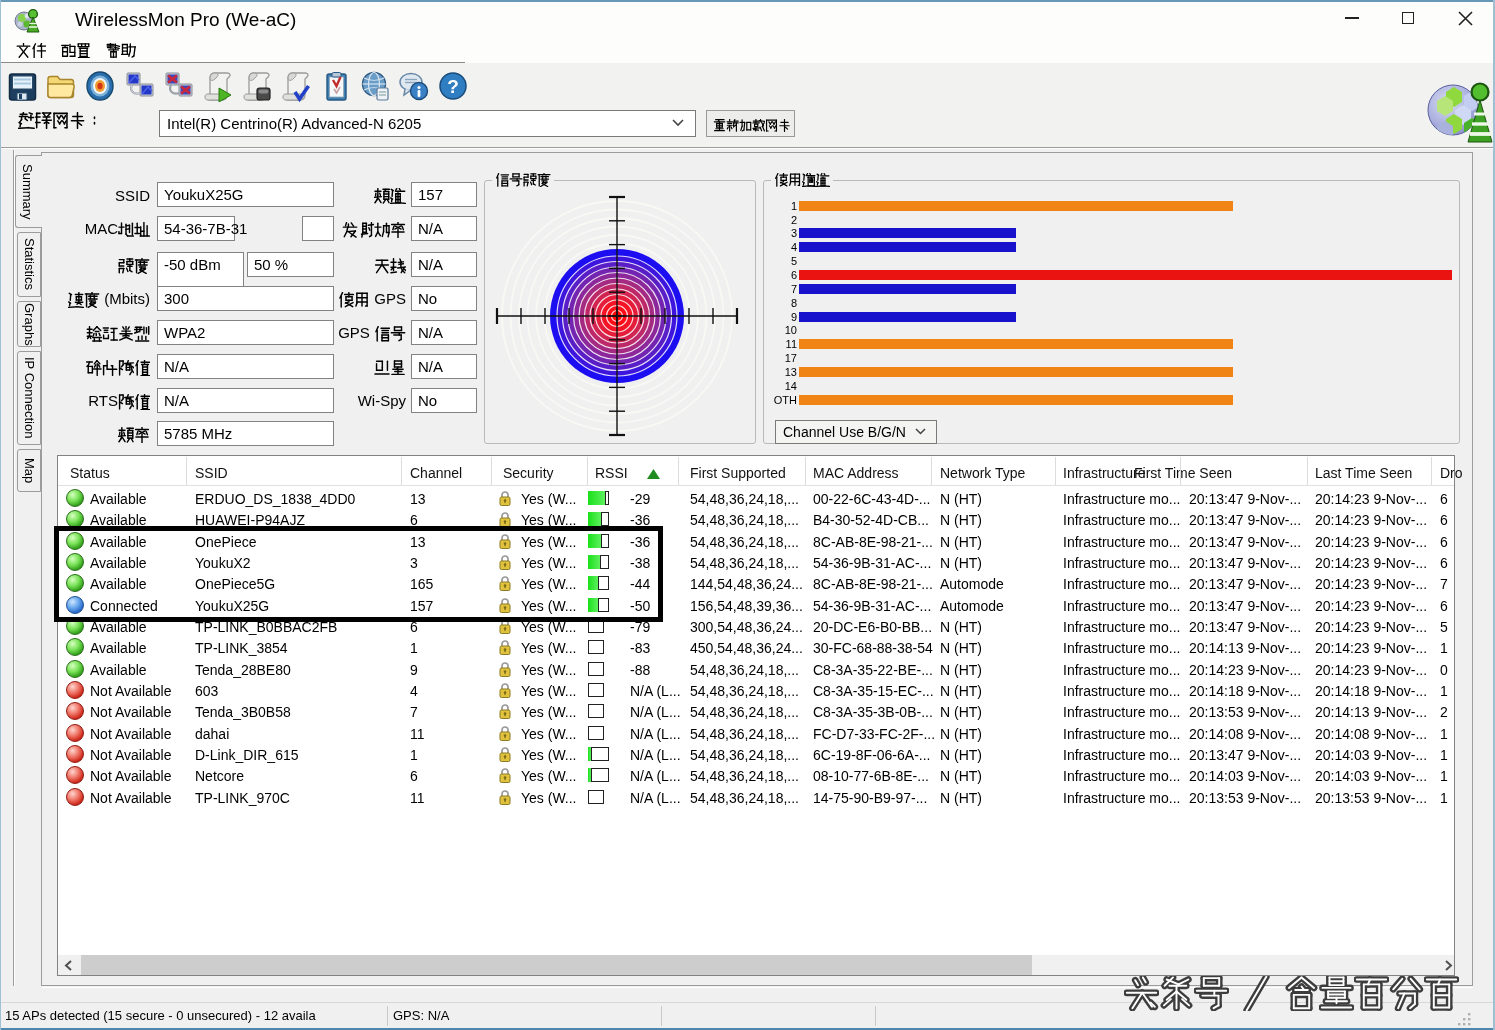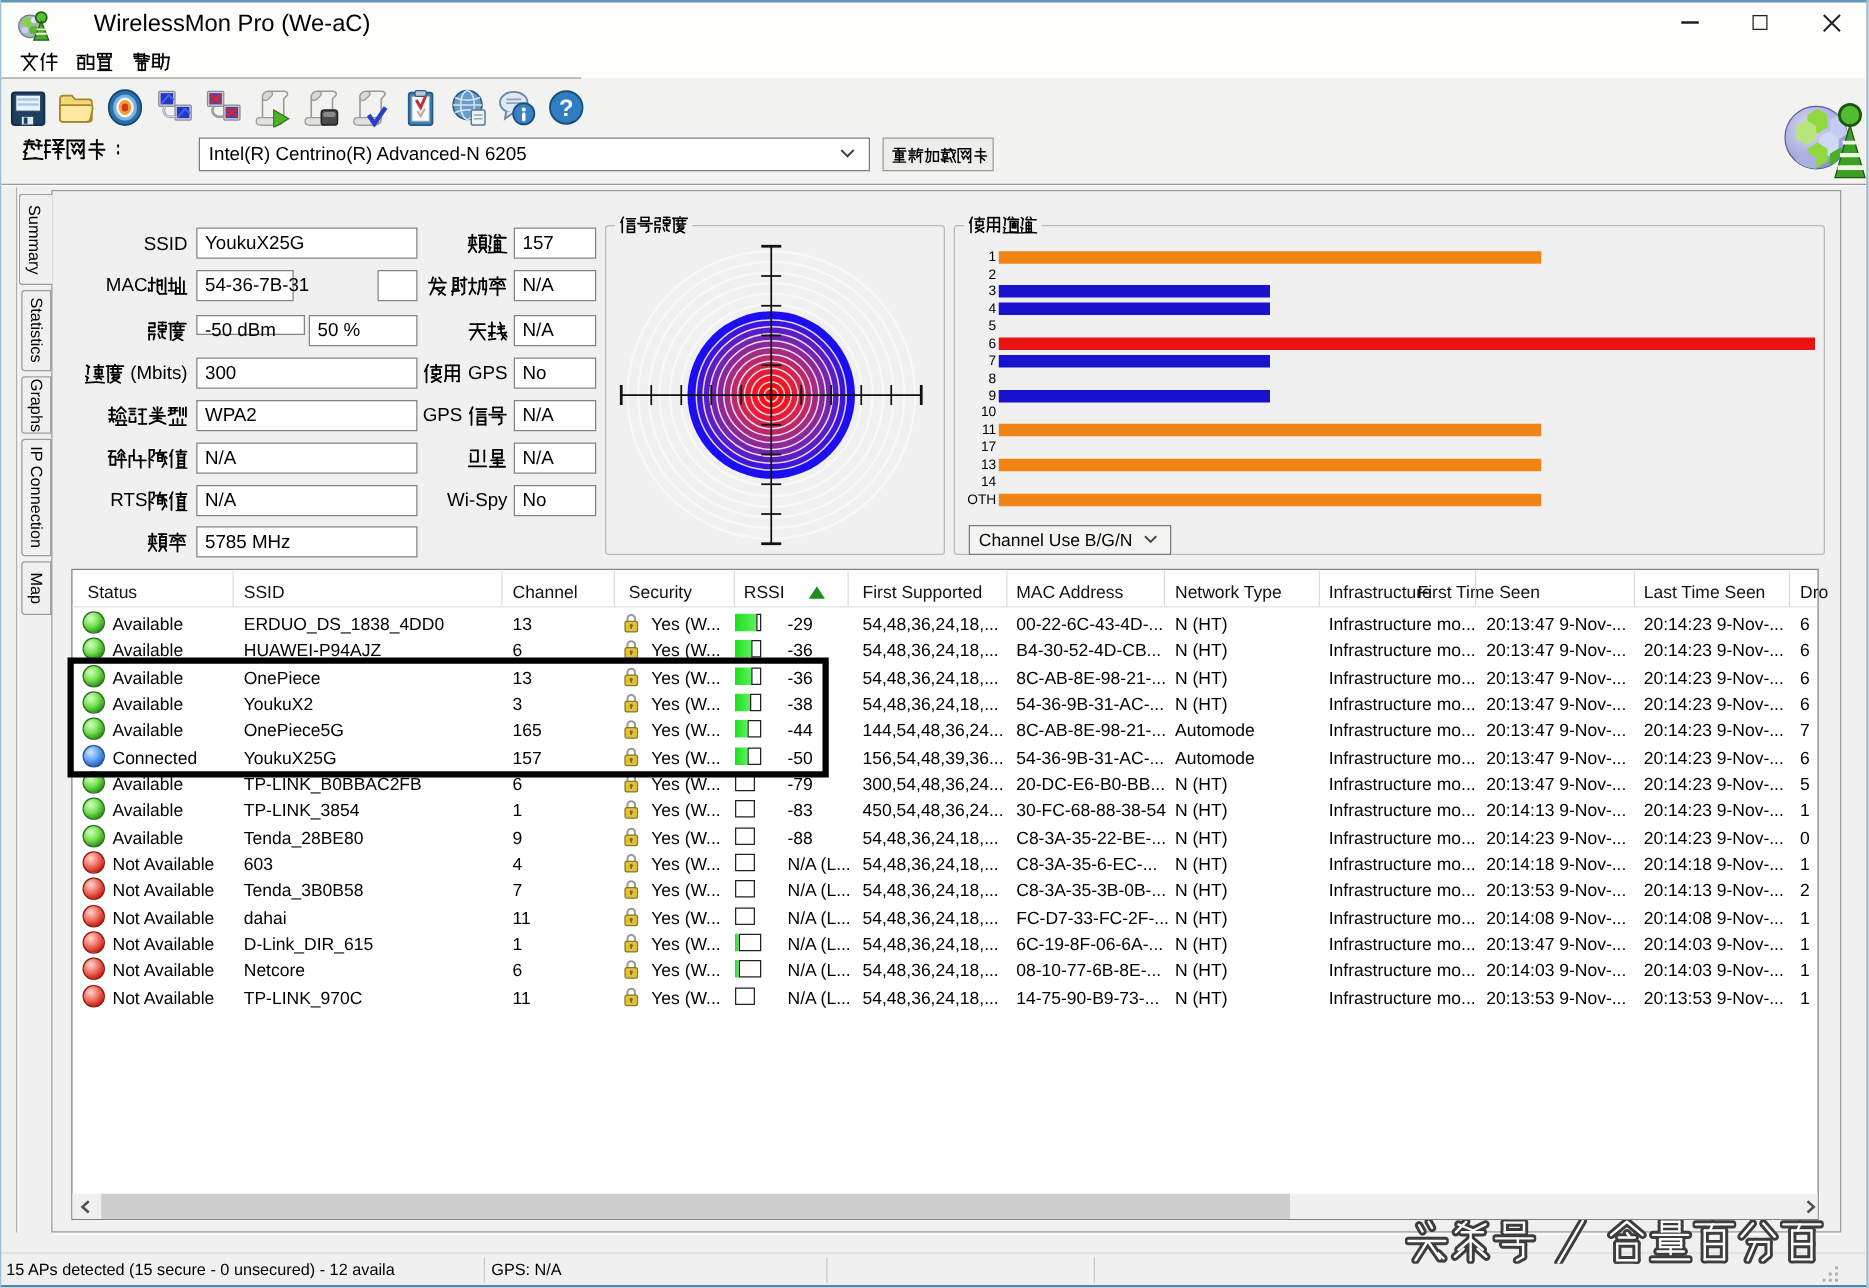--- a/index.html
+++ b/index.html
@@ -618,21 +618,21 @@
       <path d="M30 24L70 44"></path>
       <path d="M70 24L30 44"></path>
       <path d="M24 28L18 48"></path>
       <path d="M76 28L84 48"></path>
       <path d="M12 62L88 62"></path>
       <path d="M50 44L50 98"></path>
     </svg></div>
 <div class="box" style="left:157px;top:182px;width:177px;height:25px">YoukuX25G</div>
 <div class="box" style="left:157px;top:216px;width:78px;height:25px">54-36-7B-31</div>
 <div class="box" style="left:302px;top:216px;width:32px;height:25px"></div>
-<div class="box" style="left:157px;top:252px;width:87px;height:16px">-50 dBm</div>
+<div class="box" style="left:157px;top:252px;width:87px;height:35px">-50 dBm</div>
 <div class="box" style="left:247px;top:252px;width:87px;height:25px">50 %</div>
 <div class="box" style="left:157px;top:286px;width:177px;height:25px">300</div>
 <div class="box" style="left:157px;top:320px;width:177px;height:25px">WPA2</div>
 <div class="box" style="left:157px;top:354px;width:177px;height:25px">N/A</div>
 <div class="box" style="left:157px;top:388px;width:177px;height:25px">N/A</div>
 <div class="box" style="left:157px;top:421px;width:177px;height:25px">5785 MHz</div>
 <div class="lbl" style="left:256px;top:186px;width:150px;height:20px"><svg class="cj " width="16" height="16" viewBox="0 0 100 100" style="stroke:#000;stroke-width:9">
       <path d="M24 4L24 44"></path>
       <path d="M6 20L44 20"></path>
       <path d="M12 32L10 48"></path>
@@ -1227,21 +1227,21 @@
 <svg class="abs" style="left:498px;top:682px" width="14" height="17" viewBox="0 0 14 17">
     <path d="M4 7V5a3 3 0 016 0v2" fill="none" stroke="#9a9a9a" stroke-width="1.7"></path>
     <rect x="2" y="7" width="10" height="8.5" rx="1.5" fill="#e0c23e" stroke="#8a7a20" stroke-width="1"></rect>
     <circle cx="7" cy="10.5" r="1.3" fill="#7a6a18"></circle>
     <rect x="6.4" y="10.5" width="1.2" height="2.6" fill="#7a6a18"></rect>
   </svg>
 <div class="cell" style="left:521px;top:683px">Yes (W...</div>
 <div class="rssiw" style="left:588px;top:683px;width:16px"></div>
 <div class="cell" style="left:630px;top:683px">N/A (L...</div>
 <div class="cell" style="left:690px;top:683px">54,48,36,24,18,...</div>
-<div class="cell" style="left:813px;top:683px">C8-3A-35-6-EC-...</div>
+<div class="cell" style="left:813px;top:683px">C8-3A-35-15-EC-...</div>
 <div class="cell" style="left:940px;top:683px">N (HT)</div>
 <div class="cell" style="left:1063px;top:683px">Infrastructure mo...</div>
 <div class="cell" style="left:1189px;top:683px">20:14:18 9-Nov-...</div>
 <div class="cell" style="left:1315px;top:683px">20:14:18 9-Nov-...</div>
 <div class="cell" style="left:1440px;top:683px">1</div>
 <div class="ball r" style="left:66px;top:702px"></div>
 <div class="cell" style="left:90px;top:704px">Not Available</div>
 <div class="cell" style="left:195px;top:704px">Tenda_3B0B58</div>
 <div class="cell" style="left:410px;top:704px">7</div>
 <svg class="abs" style="left:498px;top:703px" width="14" height="17" viewBox="0 0 14 17">
@@ -1329,21 +1329,21 @@
 <svg class="abs" style="left:498px;top:789px" width="14" height="17" viewBox="0 0 14 17">
     <path d="M4 7V5a3 3 0 016 0v2" fill="none" stroke="#9a9a9a" stroke-width="1.7"></path>
     <rect x="2" y="7" width="10" height="8.5" rx="1.5" fill="#e0c23e" stroke="#8a7a20" stroke-width="1"></rect>
     <circle cx="7" cy="10.5" r="1.3" fill="#7a6a18"></circle>
     <rect x="6.4" y="10.5" width="1.2" height="2.6" fill="#7a6a18"></rect>
   </svg>
 <div class="cell" style="left:521px;top:790px">Yes (W...</div>
 <div class="rssiw" style="left:588px;top:790px;width:16px"></div>
 <div class="cell" style="left:630px;top:790px">N/A (L...</div>
 <div class="cell" style="left:690px;top:790px">54,48,36,24,18,...</div>
-<div class="cell" style="left:813px;top:790px">14-75-90-B9-73-...</div>
+<div class="cell" style="left:813px;top:790px">14-75-90-B9-97-...</div>
 <div class="cell" style="left:940px;top:790px">N (HT)</div>
 <div class="cell" style="left:1063px;top:790px">Infrastructure mo...</div>
 <div class="cell" style="left:1189px;top:790px">20:13:53 9-Nov-...</div>
 <div class="cell" style="left:1315px;top:790px">20:13:53 9-Nov-...</div>
 <div class="cell" style="left:1440px;top:790px">1</div>
 <div class="abs" style="left:54px;top:526px;width:609px;height:96px;border:5px solid #000"></div>
 <div class="abs" style="left:58px;top:955px;width:1396px;height:20px;background:#f0f0f0"></div>
 <svg class="abs" style="left:64px;top:960px" width="9" height="11" viewBox="0 0 9 11">
     <path d="M7 1L2 5.5 7 10" fill="none" stroke="#505050" stroke-width="2"></path>
   </svg>

